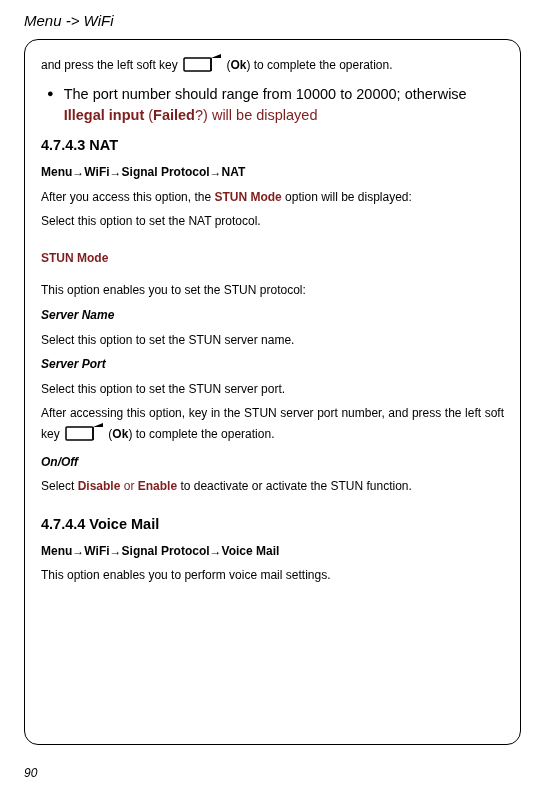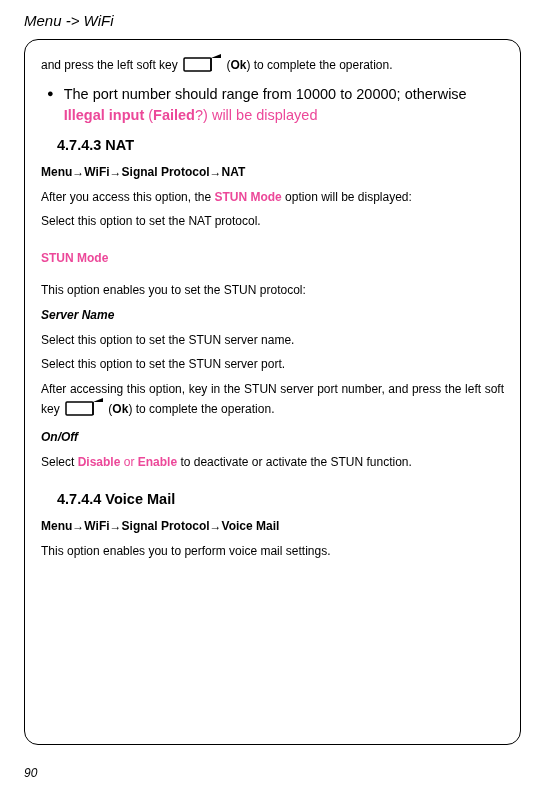--- a/index.html
+++ b/index.html
@@ -4,23 +4,23 @@
 <style>
   * { box-sizing: border-box; margin: 0; padding: 0; }
   html, body { width: 545px; height: 790px; background: #fff; font-family: Arial, Helvetica, sans-serif; }
   .page { width: 545px; height: 790px; padding: 12px 24px 14px 24px; position: relative; }
   .header { font-style: italic; font-size: 15px; margin-bottom: 10px; }
   .content-frame { border: 1.5px solid #000; border-radius: 14px; padding: 14px 16px 18px 16px; height: 706px; overflow: hidden; }
   .para { font-size: 12px; line-height: 1.55; margin-bottom: 6px; text-align: justify; }
   .bullet-row { display: flex; gap: 10px; margin: 4px 0 10px 6px; }
   .bullet-dot { font-size: 11px; line-height: 1.8; }
   .bullet-text { font-size: 14.5px; line-height: 1.5; flex: 1; }
-  .h3 { font-weight: bold; font-size: 14.5px; margin: 6px 0 10px 16px; }
+  .h3 { font-weight: bold; font-size: 14.5px; margin: 6px 0 10px 0; }
   .bold { font-weight: bold; }
-  .red { color: #ec4899; }
+  .red { color: #7f1d1d; }
   .italicbold { font-style: italic; font-weight: bold; }
   .softkey-icon { display: inline-block; vertical-align: middle; margin: 0 2px; }
   .spacer { height: 8px; }
   .spacer2 { height: 12px; }
   .footer { position: absolute; bottom: 10px; left: 24px; font-style: italic; font-size: 12px; }
   .inline-flow span { display: inline; }
 </style>
 </head>
 <body>
 
@@ -56,20 +56,21 @@
     <p class="para">Select this option to set the NAT protocol.</p>
 
     <div class="spacer2"></div>
     <p class="para red bold">STUN Mode</p>
     <div class="spacer"></div>
     <p class="para">This option enables you to set the STUN protocol:</p>
 
     <p class="para italicbold">Server Name</p>
     <p class="para">Select this option to set the STUN server name.</p>
 
+    <p class="para italicbold">Server Port</p>
     <p class="para">Select this option to set the STUN server port.</p>
     <p class="para inline-flow">
       <span>After accessing this option, key in the STUN server port number, and press the left soft key </span>
       <span class="softkey-icon">
         <svg width="38" height="18" viewBox="0 0 38 18" aria-hidden="true">
           <rect x="1" y="4" width="27" height="13" rx="1" fill="none" stroke="#000" stroke-width="1.5"></rect>
           <path d="M28 4 L38 0 L38 4 Z" fill="#000"></path>
           <line x1="28" y1="4" x2="28" y2="17" stroke="#000" stroke-width="1.5"></line>
         </svg>
       </span>

